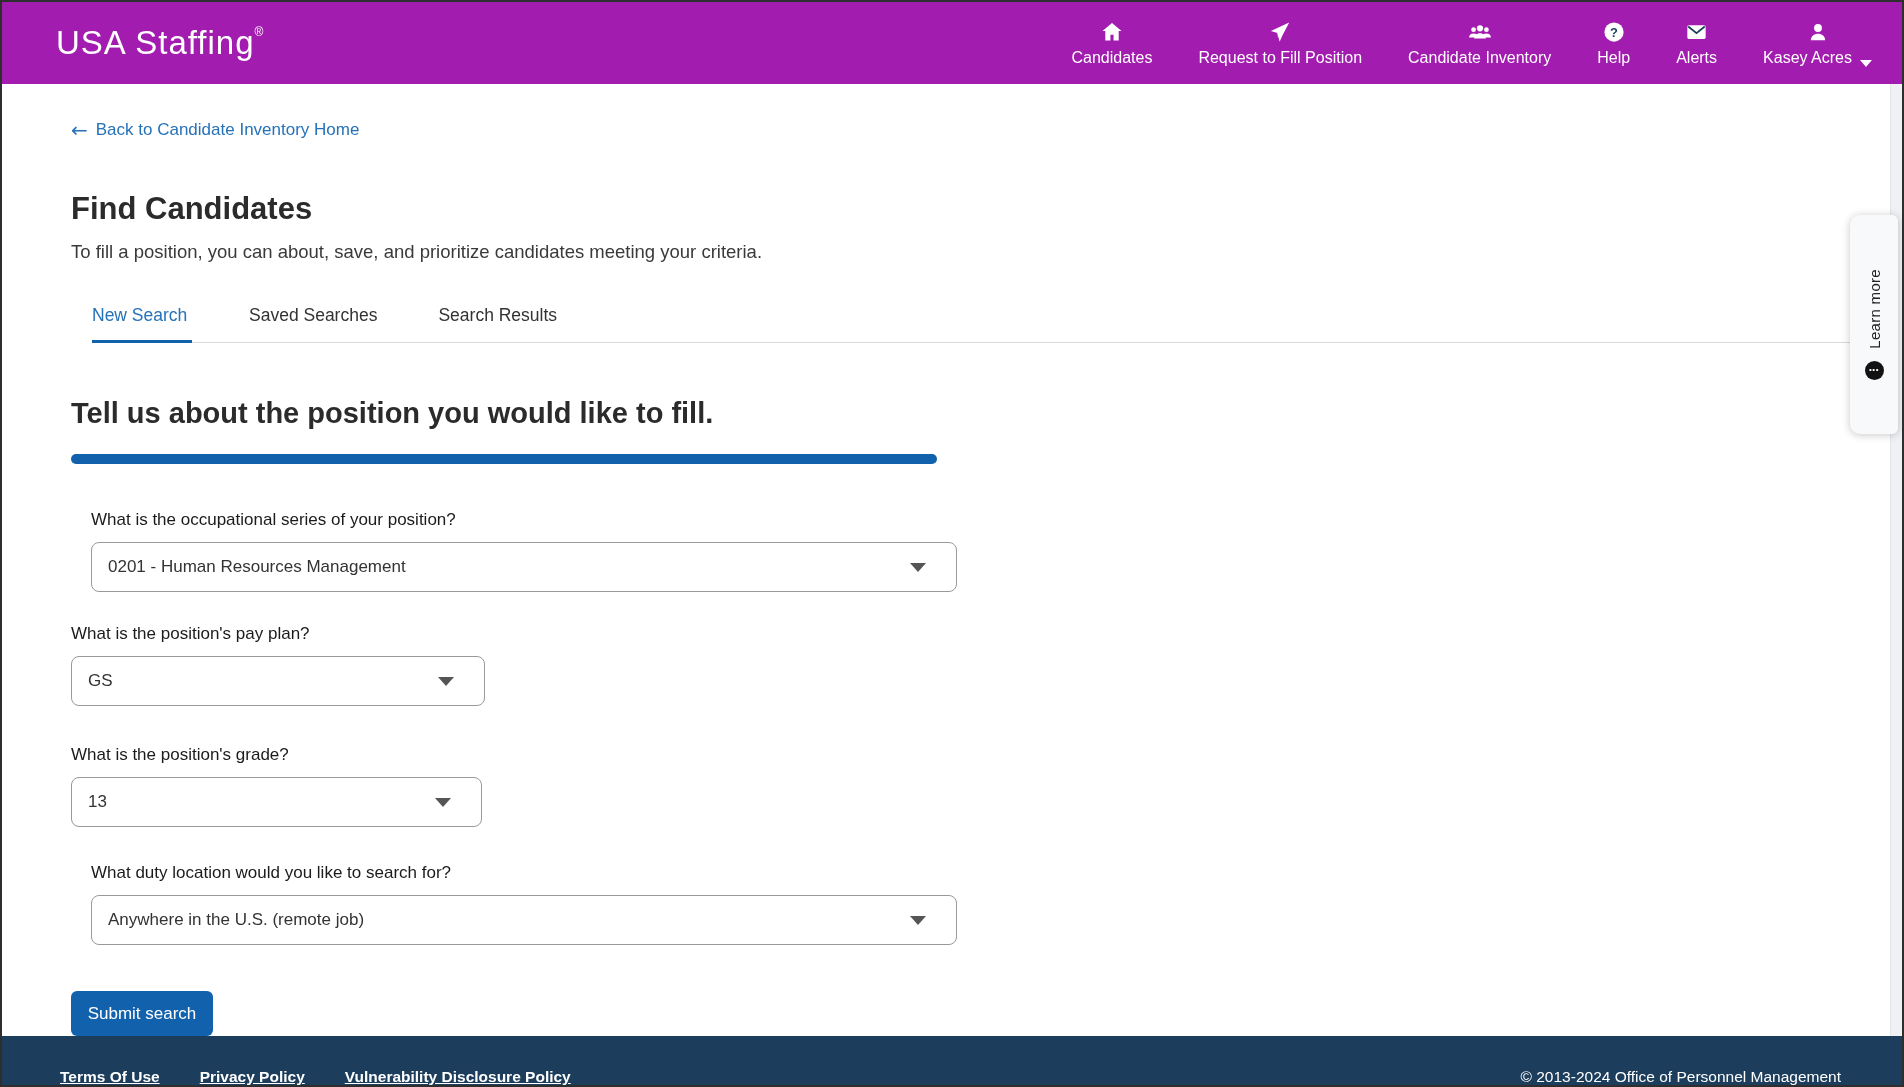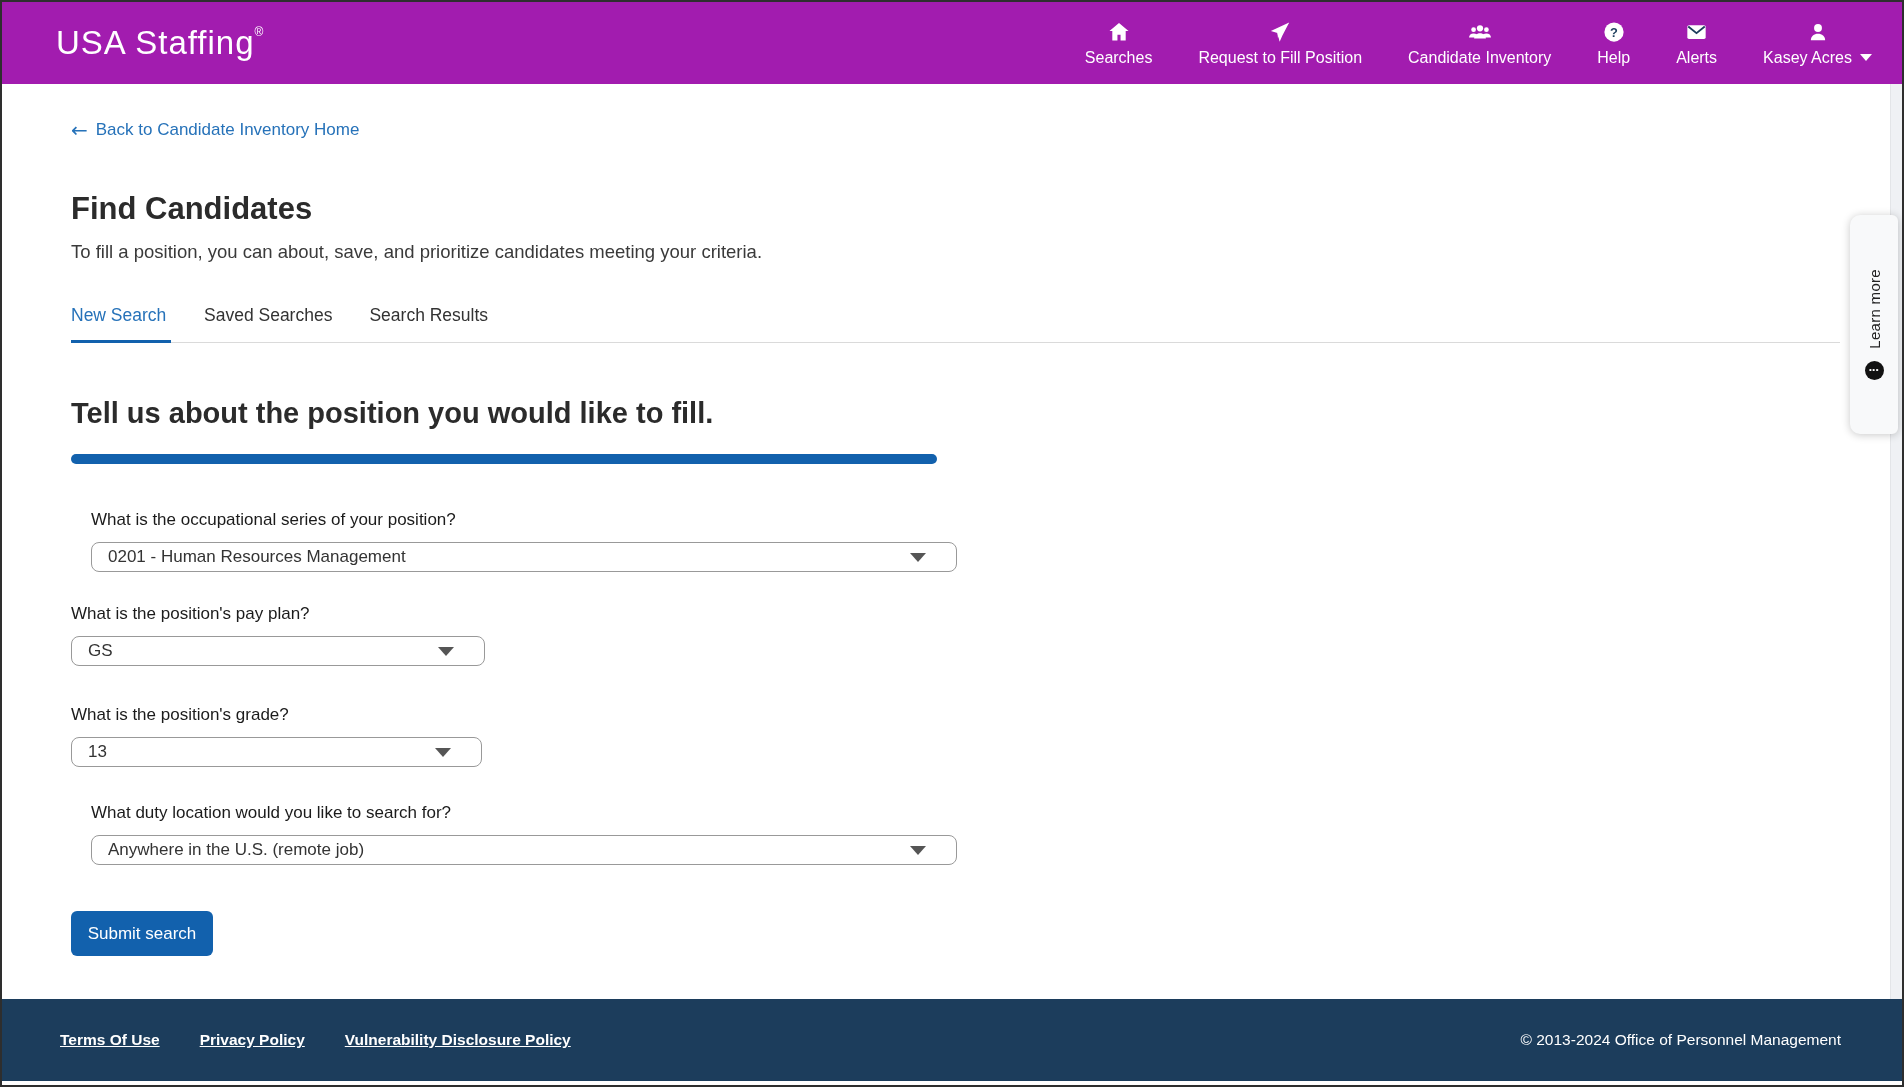--- a/index.html
+++ b/index.html
@@ -23,21 +23,21 @@
   }
   .logo { color:#fff; font-size:33px; letter-spacing:1px; font-weight:400; }
   .logo sup { font-size:12px; vertical-align:18px; }
   .nav-items { margin-left:auto; display:flex; align-items:flex-start; gap:46px; }
   .nav-item {
     display:flex; flex-direction:column; align-items:center; gap:5px;
     color:#fff; font-size:16px; cursor:pointer; white-space:nowrap;
   }
   .nav-item .ico { height:24px; display:flex; align-items:center; justify-content:center; }
   .nav-item svg { display:block; }
-  .user-line { display:flex; align-items:center; gap:8px; }
+  .user-line { display:flex; align-items:flex-end; gap:8px; }
   .caret-down {
     width:0; height:0;
     border-left:6px solid transparent; border-right:6px solid transparent;
     border-top:7px solid #ffffff;
   }
 
   
   .main { flex:1 1 auto; position:relative; padding:0 62px 0 69px; }
 
   .scroll-strip {
@@ -49,41 +49,41 @@
     margin-top:36px; display:inline-flex; align-items:center; gap:8px;
     color:#2672b9; font-size:17px; text-decoration:none; cursor:pointer;
   }
   .back-arrow { font-size:20px; line-height:1; font-family:"DejaVu Sans", sans-serif; }
   .back-text { text-decoration:underline; text-decoration-color:transparent; }
 
   .page-title { margin:50px 0 0 0; font-size:31px; font-weight:bold; color:#2b2b2b; }
   .page-subtitle { margin:14px 0 0 0; font-size:18.5px; color:#3a3a3a; }
 
   .tabs-row {
-    margin-top:42px; display:flex; gap:33px;
-    border-bottom:1px solid #dadada; width:100%;
+    margin-top:42px; display:flex; gap:57px;
+    border-bottom:1px solid #dadada; width:100%;margin-left:21px;
   }
   .tab {
     font-size:17.5px; color:#333; padding:0 4px 14px 0; cursor:pointer;
     border-bottom:3px solid transparent; margin-bottom:-1px; min-width:100px;
   }
   .tab.active { color:#2672b9; border-bottom-color:#1261ad; }
 
   .section-title { margin:54px 0 0 0; font-size:29px; font-weight:bold; color:#2b2b2b; }
   .progress-bar {
     margin-top:24px; width:866px; height:10px; border-radius:6px;
     background:#1261ad;
   }
 
   .field-group { margin-top:32px;margin-left:20px; }
   .field-group.first { margin-top:46px; }
   .field-group.loc { margin-top:36px; }
   .field-label { font-size:17px; color:#1b1b1b; margin-bottom:12px; }
   .select-box {
-    height:30px; border:1px solid #999; border-radius:8px; background:#fff;
+    height:50px; border:1px solid #999; border-radius:8px; background:#fff;
     display:flex; align-items:center; padding:0 30px 0 16px;
     font-size:17px; color:#333; cursor:pointer; position:relative;
   }
   .select-box .sel-caret {
     margin-left:auto;
     width:0; height:0;
     border-left:8px solid transparent; border-right:8px solid transparent;
     border-top:9px solid #555;
   }
   .w-full { width:866px; }
@@ -134,21 +134,21 @@
 <header class="navbar">
   <div class="logo"><span>USA Staffing</span><sup>®</sup></div>
 
   <nav class="nav-items">
     <div class="nav-item">
       <span class="ico">
         <svg width="22" height="22" viewBox="0 0 24 24">
             <path fill="#fff" d="M12 2.2 1.6 11h3.1v10.3h5.6v-6.4h3.4v6.4h5.6V11h3.1z"></path>
           </svg>
       </span>
-      <span>Searches</span>
+      <span>Candidates</span>
     </div>
 
     <div class="nav-item">
       <span class="ico">
         <svg width="22" height="22" viewBox="0 0 24 24">
             <polygon fill="#fff" points="22,1.5 2,10.8 9.2,13 11.6,22.5 14.5,16.2 22,1.5"></polygon>
             <polygon fill="#fff" points="22,1.5 9.2,13 9.8,18.5 12.2,14.2"></polygon>
           </svg>
       </span>
       <span>Request to Fill Position</span>

